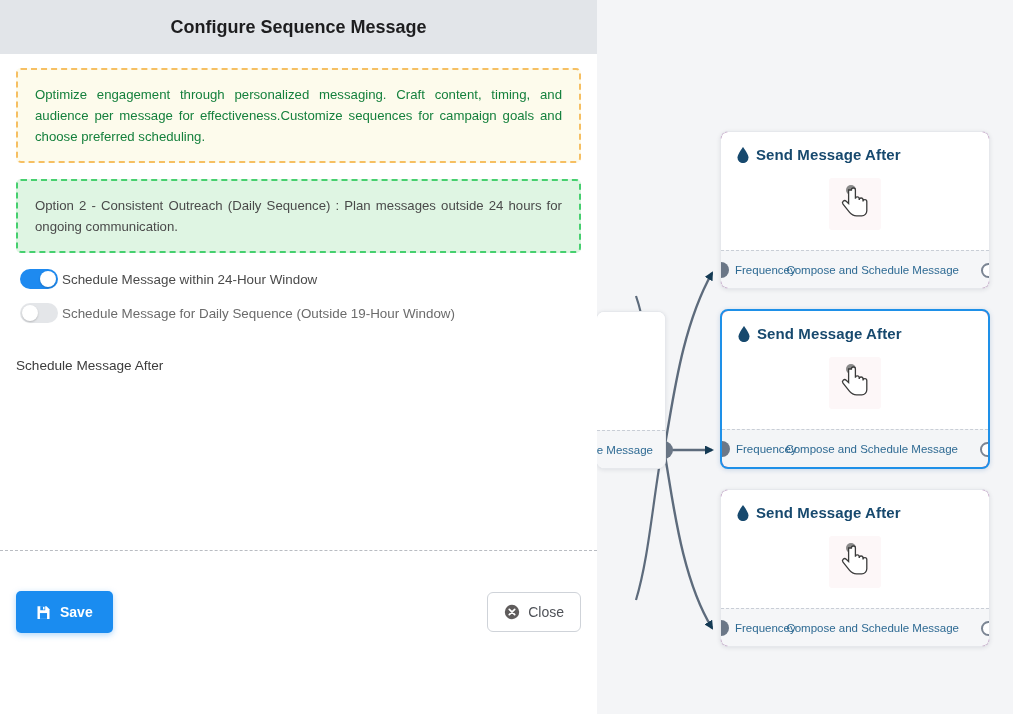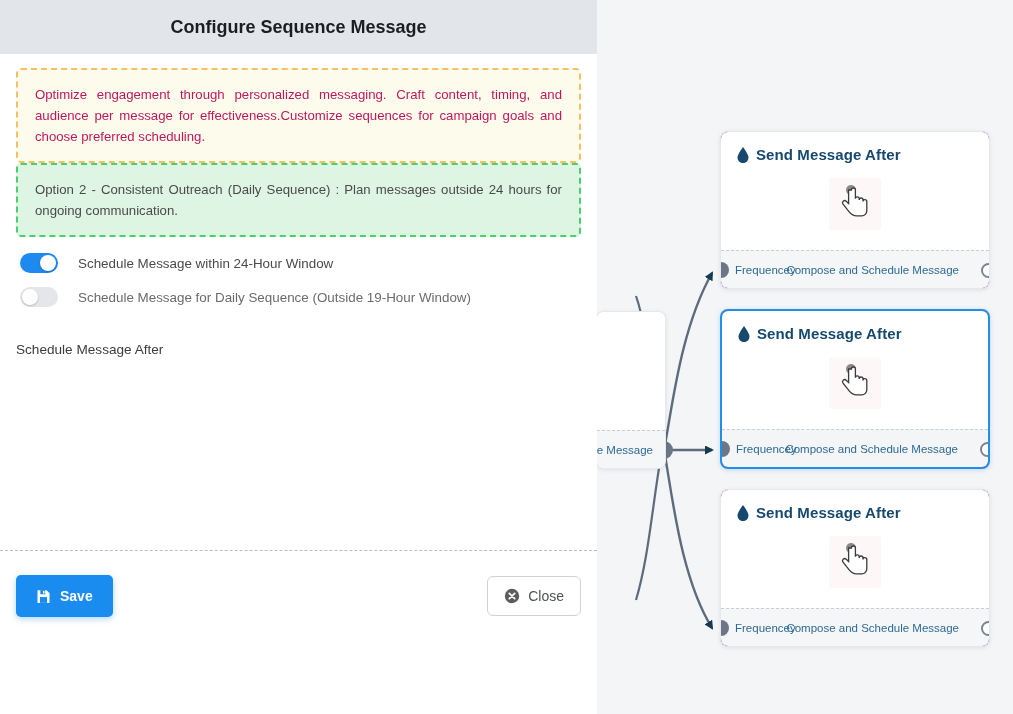--- a/index.html
+++ b/index.html
@@ -104,35 +104,36 @@
   #panel-title {
     font-size: 18px; font-weight: bold; color: #1d1d1f;
   }
   #panel-content { padding: 14px 16px 0 16px; }
 
   .note {
     border: 2px dashed #f6bf62;
     background: #fdfbec;
     border-radius: 5px;
     padding: 14px 17px;
-    font-size: 13.2px; line-height: 21px; color: #be185d;
+    font-size: 13.2px; line-height: 21px; color: #15803d;
     text-align: justify;
+    margin-bottom: 16px;
   }
   .opt {
     border: 2px dashed #46d06f;
     background: #dff5e3;
     border-radius: 5px;
     padding: 14px 17px;
     font-size: 13.2px; line-height: 21px; color: #4a4a4a;
     text-align: justify;
     margin-bottom: 16px;
   }
 
   .toggle-row {
-    display: flex; align-items: center; gap: 20px;
+    display: flex; align-items: center; gap: 4px;
     margin: 0 0 14px 0; padding-left: 4px;
   }
   .toggle-row:first-of-type { margin-top: 12px; }
   .switch {
     width: 38px; height: 20px; border-radius: 10px;
     position: relative; flex: 0 0 auto;
   }
   .switch.on { background: #1e8af0; }
   .switch.off { background: #e4e6e9; }
   .knob {
@@ -160,21 +161,21 @@
     width: 0; height: 0;
     border-left: 5px solid transparent; border-right: 5px solid transparent;
     border-top: 6px solid #8b8b8b;
   }
 
   #panel-divider {
     position: absolute; left: 0; top: 550px; width: 597px;
     border-top: 1px dashed #b9bcc2;
   }
   #panel-footer {
-    position: absolute; left: 0; top: 551px; width: 597px; height: 90px;
+    position: absolute; left: 0; top: 567px; width: 597px; height: 90px;
     padding: 0 16px; display: flex; align-items: center;
     justify-content: space-between;
   }
   .btn-save {
     height: 42px; padding: 0 20px; border: none; border-radius: 5px;
     background: #1a8cf0; color: #fff; font-size: 14px; font-weight: bold;
     display: flex; align-items: center; gap: 9px; cursor: pointer;
     box-shadow: 0 2px 6px rgba(26,140,240,.35);
     font-family: "Liberation Sans", sans-serif;
   }

